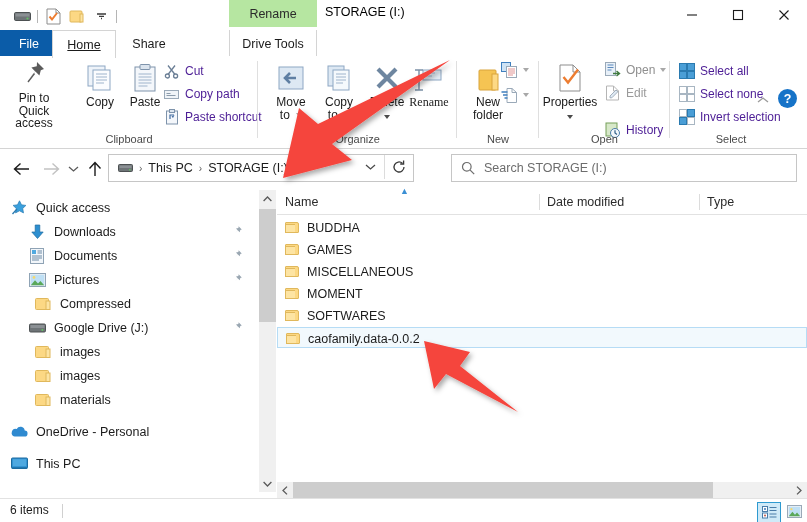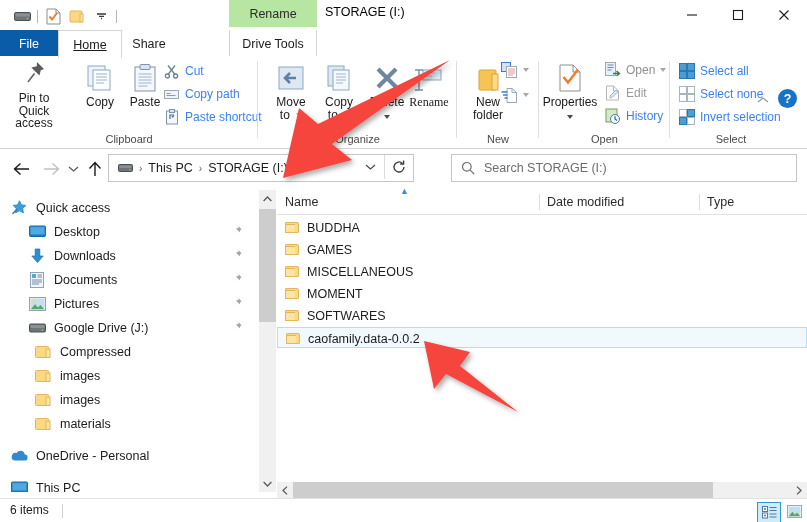--- a/index.html
+++ b/index.html
@@ -40,21 +40,21 @@
   .grp{position:absolute;top:0;height:91px;}
   .grp-label{position:absolute;bottom:2px;left:0;width:100%;text-align:center;
     font-size:11px;color:#4a4a4a;}
   .grp-div{position:absolute;top:5px;width:1px;height:77px;background:#dfdfdf;}
   .bigbtn{position:absolute;top:3px;width:56px;height:68px;display:flex;flex-direction:column;
     align-items:center;justify-content:flex-start;}
   .bigbtn .ico{height:34px;display:flex;align-items:flex-end;justify-content:center;}
   .bigbtn .lbl{margin-top:3px;font-size:12px;line-height:12.5px;text-align:center;color:#1b1b1b;}
   .smbtn{position:absolute;height:22px;display:flex;align-items:center;gap:5px;}
   .smbtn .ico{width:17px;height:17px;display:flex;align-items:center;justify-content:center;}
-  .smbtn .lbl{font-size:12px;color:#3b82f6;white-space:nowrap;}
+  .smbtn .lbl{font-size:12px;color:#4c1d95;white-space:nowrap;}
   .smbtn.dim .lbl{color:#9a9a9a;}
   .caret{width:0;height:0;border-left:3.5px solid transparent;border-right:3.5px solid transparent;
     border-top:4px solid #4a4a4a;}
   .caret.dim{border-top-color:#a8a8a8;}
   .ribbon-collapse{position:absolute;right:36px;top:36px;width:16px;height:16px;
     display:flex;align-items:center;justify-content:center;}
   .helpbtn{position:absolute;right:10px;top:33px;width:19px;height:19px;border-radius:50%;
     background:#1673c8;color:#fff;font-size:12.5px;font-weight:bold;
     display:flex;align-items:center;justify-content:center;}
 
@@ -180,21 +180,21 @@
             <path d="M1.5 1.5l9 9M10.5 1.5l-9 9" stroke="#1b1b1b" stroke-width="1.1"></path>
           </svg>
       </div>
     </div>
   </div>
 
   <div class="tabstrip">
     <div class="tab file" style="left:0;width:58px;">
       <span>File</span>
     </div>
-    <div class="tab active" style="left:58px;width:62px;text-decoration:underline;">
+    <div class="tab active" style="left:52px;width:62px;text-decoration:underline;">
       <span>Home</span>
     </div>
     <div class="tab" style="left:120px;width:58px;">
       <span>Share</span>
     </div>
     <div class="tab" style="left:166px;width:51px;margin-top:45px;">
       <span>View</span>
     </div>
     <div class="tab" style="left:229px;width:88px;border-left:1px solid #d4d4d4;border-right:1px solid #d4d4d4;box-sizing:border-box;">
       <span>Drive Tools</span>
@@ -412,21 +412,21 @@
       <div class="smbtn dim" style="left:65px;top:26px;">
         <div class="ico">
           <svg width="15" height="16" viewBox="0 0 15 16">
             <path d="M1.5 1h7l5 5v9h-12z" fill="#fff" stroke="#b5b5b5"></path>
             <path d="M8.5 1v5h5" fill="none" stroke="#b5b5b5"></path>
             <path d="M5 11l6-6 1.8 1.8-6 6H5z" fill="#dfe9f3" stroke="#9aa9b8" stroke-width="0.9"></path>
           </svg>
         </div>
         <div class="lbl">Edit</div>
       </div>
-      <div class="smbtn" style="left:65px;top:49px;">
+      <div class="smbtn" style="left:65px;top:63px;">
         <div class="ico">
           <svg width="17" height="16" viewBox="0 0 17 16">
             <rect x="2" y="1" width="11" height="13" fill="#d7e8c9" stroke="#76a05a"></rect>
             <circle cx="11" cy="11" r="4.5" fill="#f2f7fb" stroke="#4a7ca8"></circle>
             <path d="M11 8.2V11l2 1.4" stroke="#2f5f88" stroke-width="1.2" fill="none"></path>
           </svg>
         </div>
         <div class="lbl">History</div>
       </div>
       <div class="grp-label">Open</div>
@@ -543,35 +543,20 @@
     <div class="navitem" style="margin-top:6px;padding-left:10px;">
       <span class="ico">
         <svg width="17" height="16" viewBox="0 0 17 16">
           <path d="M8.5 0.8l2 4 4.4.6-3.2 3.1.8 4.4-4-2.1-4 2.1.8-4.4L2.1 5.4l4.4-.6z" fill="#3aa0dd" stroke="#2a7ab0" stroke-width="0.7"></path>
           <path d="M6 9l-4.5 5" stroke="#2a7ab0" stroke-width="1.3"></path>
         </svg>
       </span>
       <span class="lbl">Quick access</span>
     </div>
 
-    <div class="navitem" style="padding-left:28px;">
-      <span class="ico">
-        <svg width="17" height="14" viewBox="0 0 17 14">
-          <rect x="0.5" y="1" width="16" height="10.5" rx="1" fill="#2d8fd0" stroke="#1d6ba0"></rect>
-          <rect x="1.8" y="2.2" width="13.4" height="7" fill="#4fa9e0"></rect>
-          <rect x="1" y="10.3" width="15" height="1.4" fill="#1d6ba0"></rect>
-        </svg>
-      </span>
-      <span class="lbl">Desktop</span>
-      <span class="pin">
-        <svg width="12" height="12" viewBox="0 0 12 12">
-          <path d="M7.6 1.2l3.2 3.2-1.5.5-.6 2.4-1.8-1.8-3 3.1 2.9-3.2L5 3.6l2.4-.6z" fill="#9aa7b2"></path>
-        </svg>
-      </span>
-    </div>
 
     <div class="navitem" style="padding-left:28px;">
       <span class="ico">
         <svg width="15" height="16" viewBox="0 0 15 16">
           <path d="M5.2 1h4.6v7h3.4L7.5 14.5 1.8 8h3.4z" fill="#2d8fd0" stroke="#1d6ba0" stroke-width="0.7"></path>
         </svg>
       </span>
       <span class="lbl">Downloads</span>
       <span class="pin">
         <svg width="12" height="12" viewBox="0 0 12 12">
@@ -608,44 +593,44 @@
         </svg>
       </span>
       <span class="lbl">Pictures</span>
       <span class="pin">
         <svg width="12" height="12" viewBox="0 0 12 12">
           <path d="M7.6 1.2l3.2 3.2-1.5.5-.6 2.4-1.8-1.8-3 3.1 2.9-3.2L5 3.6l2.4-.6z" fill="#9aa7b2"></path>
         </svg>
       </span>
     </div>
 
+    <div class="navitem" style="padding-left:34px;">
+      <span class="ico">
+        <svg width="16" height="14" viewBox="0 0 16 14">
+          <rect x="0.5" y="1.5" width="13" height="11" rx="1" fill="#fcd884" stroke="#e0b85c"></rect>
+          <rect x="11" y="4" width="4" height="8.5" fill="#fde4a3" stroke="#e0b85c"></rect>
+        </svg>
+      </span>
+      <span class="lbl">Compressed</span>
+    </div>
+
     <div class="navitem" style="padding-left:28px;">
       <span class="ico">
         <svg width="17" height="12" viewBox="0 0 17 12">
           <rect x="0.5" y="2" width="16" height="8" rx="1.2" fill="#6e7477" stroke="#4c5052"></rect>
           <rect x="1.5" y="3" width="14" height="3" fill="#8b9094"></rect>
           <circle cx="13.4" cy="8" r="1" fill="#62c462"></circle>
         </svg>
       </span>
       <span class="lbl">Google Drive (J:)</span>
       <span class="pin">
         <svg width="12" height="12" viewBox="0 0 12 12">
           <path d="M7.6 1.2l3.2 3.2-1.5.5-.6 2.4-1.8-1.8-3 3.1 2.9-3.2L5 3.6l2.4-.6z" fill="#9aa7b2"></path>
         </svg>
       </span>
-    </div>
-
-    <div class="navitem" style="padding-left:34px;">
-      <span class="ico">
-        <svg width="16" height="14" viewBox="0 0 16 14">
-          <rect x="0.5" y="1.5" width="13" height="11" rx="1" fill="#fcd884" stroke="#e0b85c"></rect>
-          <rect x="11" y="4" width="4" height="8.5" fill="#fde4a3" stroke="#e0b85c"></rect>
-        </svg>
-      </span>
-      <span class="lbl">Compressed</span>
     </div>
 
     <div class="navitem" style="padding-left:34px;">
       <span class="ico">
         <svg width="16" height="14" viewBox="0 0 16 14">
           <rect x="0.5" y="1.5" width="13" height="11" rx="1" fill="#fcd884" stroke="#e0b85c"></rect>
           <rect x="11" y="4" width="4" height="8.5" fill="#fde4a3" stroke="#e0b85c"></rect>
         </svg>
       </span>
       <span class="lbl">images</span>

